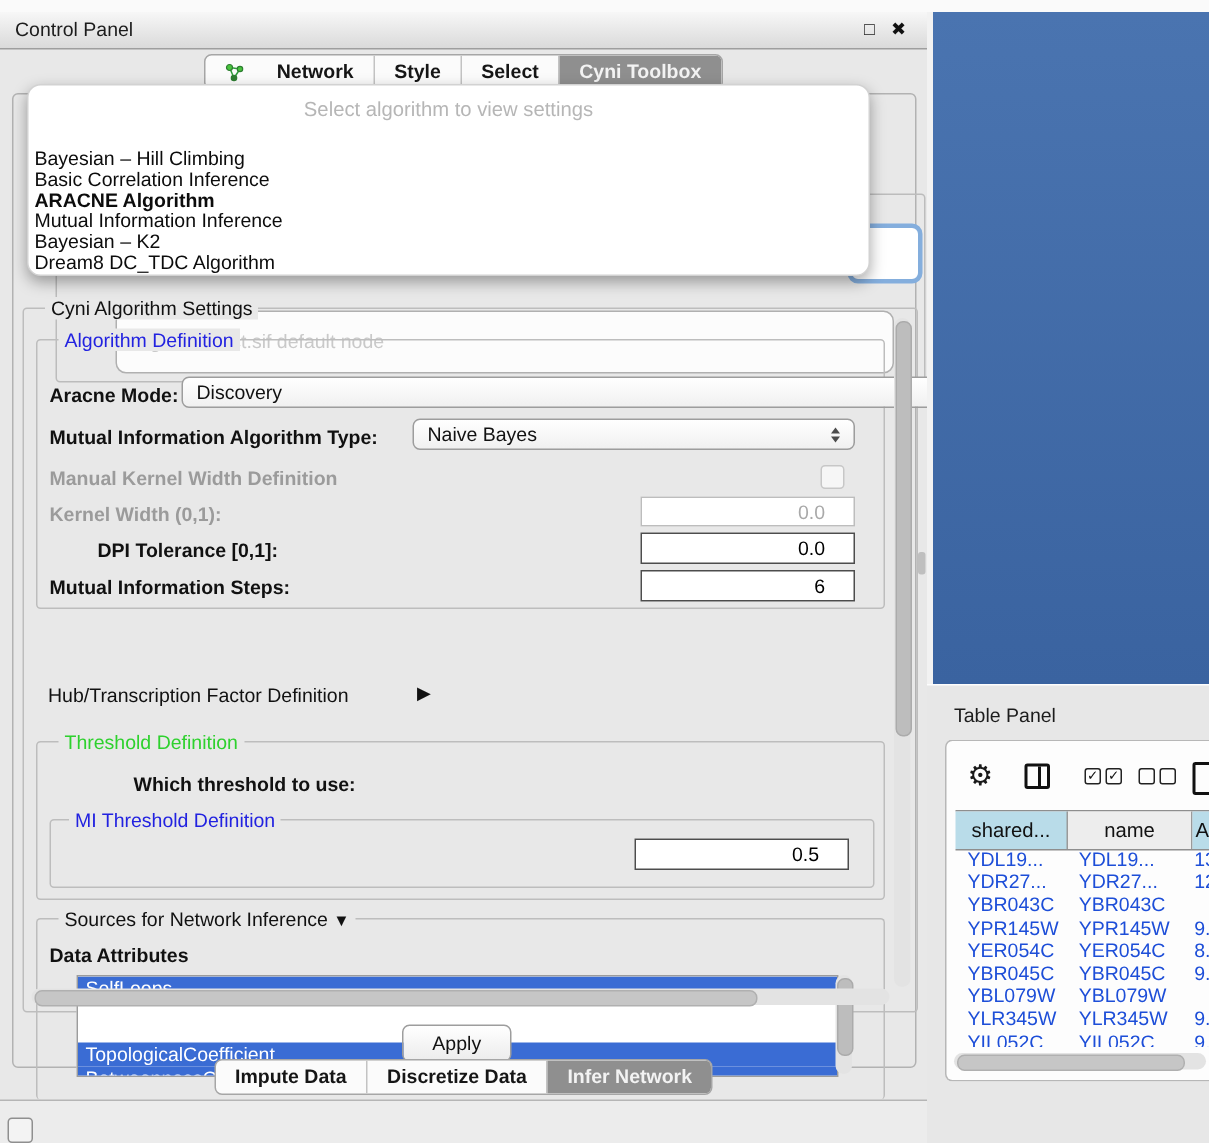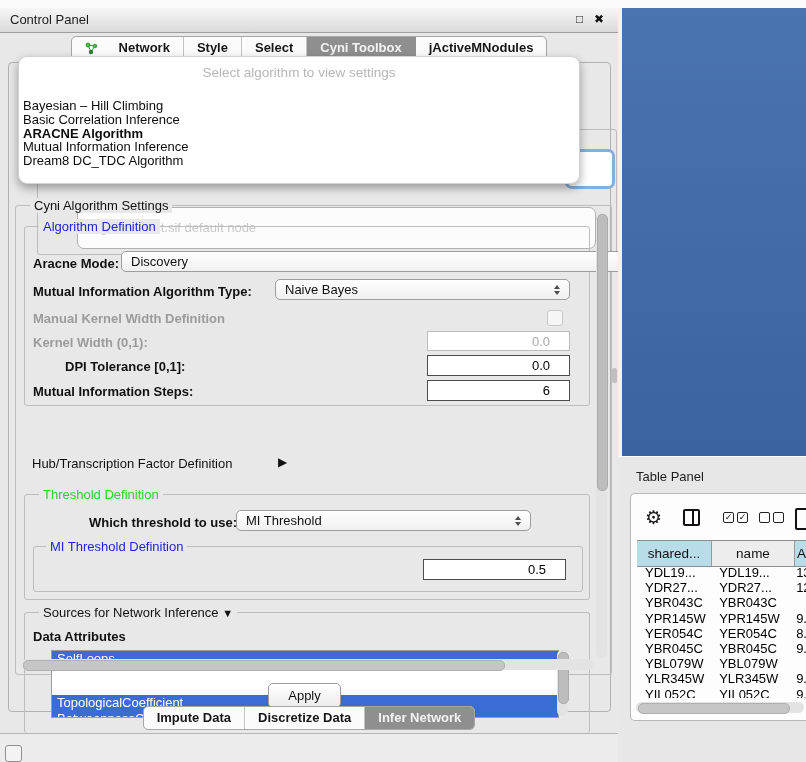--- a/index.html
+++ b/index.html
@@ -79,21 +79,21 @@
       border:1px solid #b7b7b7;border-radius:5px 0 0 5px;border-right:none;}
   .ticon{position:absolute;top:14px;color:#1a1a1a;}
   .colsicon{width:17px;height:17px;border:2px solid #111;border-radius:2px;box-sizing:border-box;}
   .colsicon div{position:absolute;left:50%;top:0;width:2px;height:100%;background:#111;}
   .cb{width:11px;height:11px;border:1.6px solid #222;border-radius:2px;box-sizing:border-box;
       font-size:9px;line-height:9px;text-align:center;color:#111;font-weight:bold;}
   .thead{position:absolute;left:6px;top:46px;height:25px;display:flex;
       border-top:1px solid #8e8e8e;border-bottom:1px solid #8e8e8e;font-size:13.5px;color:#111;}
   .thcell{display:flex;align-items:center;justify-content:center;border-right:1px solid #9a9a9a;box-sizing:border-box;}
   .th-blue{background:#b9dce9;} .th-gray{background:#ededed;}
-  .trows{position:absolute;left:6px;top:71px;width:170px;height:133px;overflow:hidden;font-size:13px;color:#000000;}
+  .trows{position:absolute;left:6px;top:71px;width:170px;height:133px;overflow:hidden;font-size:13px;color:#1d4ed8;}
   .trow{display:flex;height:15.2px;line-height:15.2px;}
   .tc{white-space:nowrap;overflow:hidden;}
   .dock-icon{left:5px;top:745px;width:15px;height:15px;border:1px solid #8f8f8f;
       border-radius:3px;background:#f3f3f3;}
 </style>
 </head>
 <body>
 
 <div class="abs topstrip"></div>
 
@@ -119,23 +119,20 @@
       </div>
       <div class="tab">
           <span>Style</span>
         </div>
       <div class="tab">
           <span>Select</span>
         </div>
       <div class="tab sel">
           <span>Cyni Toolbox</span>
         </div>
-      <div class="tab">
-          <span>jActiveMNodules</span>
-        </div>
     </div>
   </div>
 
   <div class="abs frame">
 
     <div class="abs ghost-group"></div>
     <div class="abs ghost-blue"></div>
     <div class="abs ghost-combo">
       <span>gal-interact.sif default node</span>
     </div>
@@ -183,27 +180,20 @@
         </div>
       </div>
 
       <span class="abs" style="left:16px;top:250px;font-size:13px;color:#111;">Hub/Transcription Factor Definition</span>
       <span class="abs" style="left:262px;top:249px;font-size:12px;color:#111;">▶</span>
 
       <div class="abs grp" style="left:8px;top:288px;width:564px;height:104px;">
         <span class="legend lg-grn" style="left:14px;">Threshold Definition</span>
 
         <span class="abs lbl" style="left:64px;top:20px;">Which threshold to use:</span>
-        <div class="abs combo" style="left:211px;top:15px;width:295px;">
-          <span>MI Threshold</span>
-          <span class="spin">
-              <span class="tri-u"></span>
-              <span class="tri-d"></span>
-            </span>
-        </div>
 
         <div class="abs grp" style="left:8px;top:51px;width:548px;height:44px;">
           <span class="legend lg-blue" style="left:12px;background:#e8e8e8;">MI Threshold Definition</span>
           <div class="abs field en" style="left:389px;top:12px;width:143px;height:21px;">
             <span>0.5</span>
           </div>
         </div>
       </div>
 
       <div class="abs grp" style="left:8px;top:406px;width:564px;height:120px;border-bottom:none;">
@@ -233,20 +223,21 @@
     </div>
   </div>
 
   <div class="abs popup">
     <div class="pop-ph">Select algorithm to view settings</div>
     <div class="pop-items" id="algo-options">
         <div class="pop-item">Bayesian – Hill Climbing</div>
         <div class="pop-item">Basic Correlation Inference</div>
         <div class="pop-item b">ARACNE Algorithm</div>
         <div class="pop-item">Mutual Information Inference</div>
+        <div class="pop-item">Bayesian – K2</div>
         <div class="pop-item">Dream8 DC_TDC Algorithm</div>
       </div>
   </div>
 
   <div class="abs tabbar" style="top:698px;">
     <div class="tabset">
       <div class="tab">
           <span>Impute Data</span>
         </div>
       <div class="tab">

